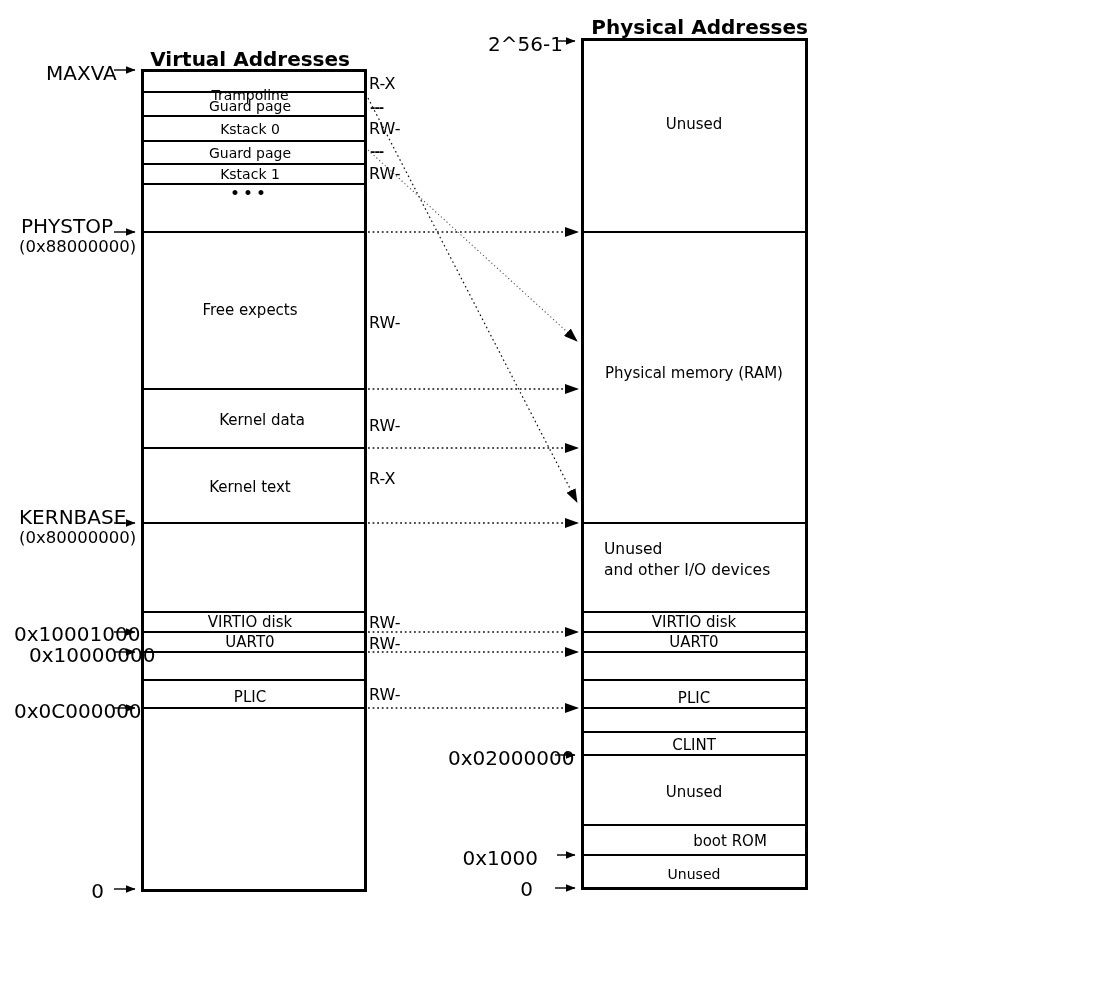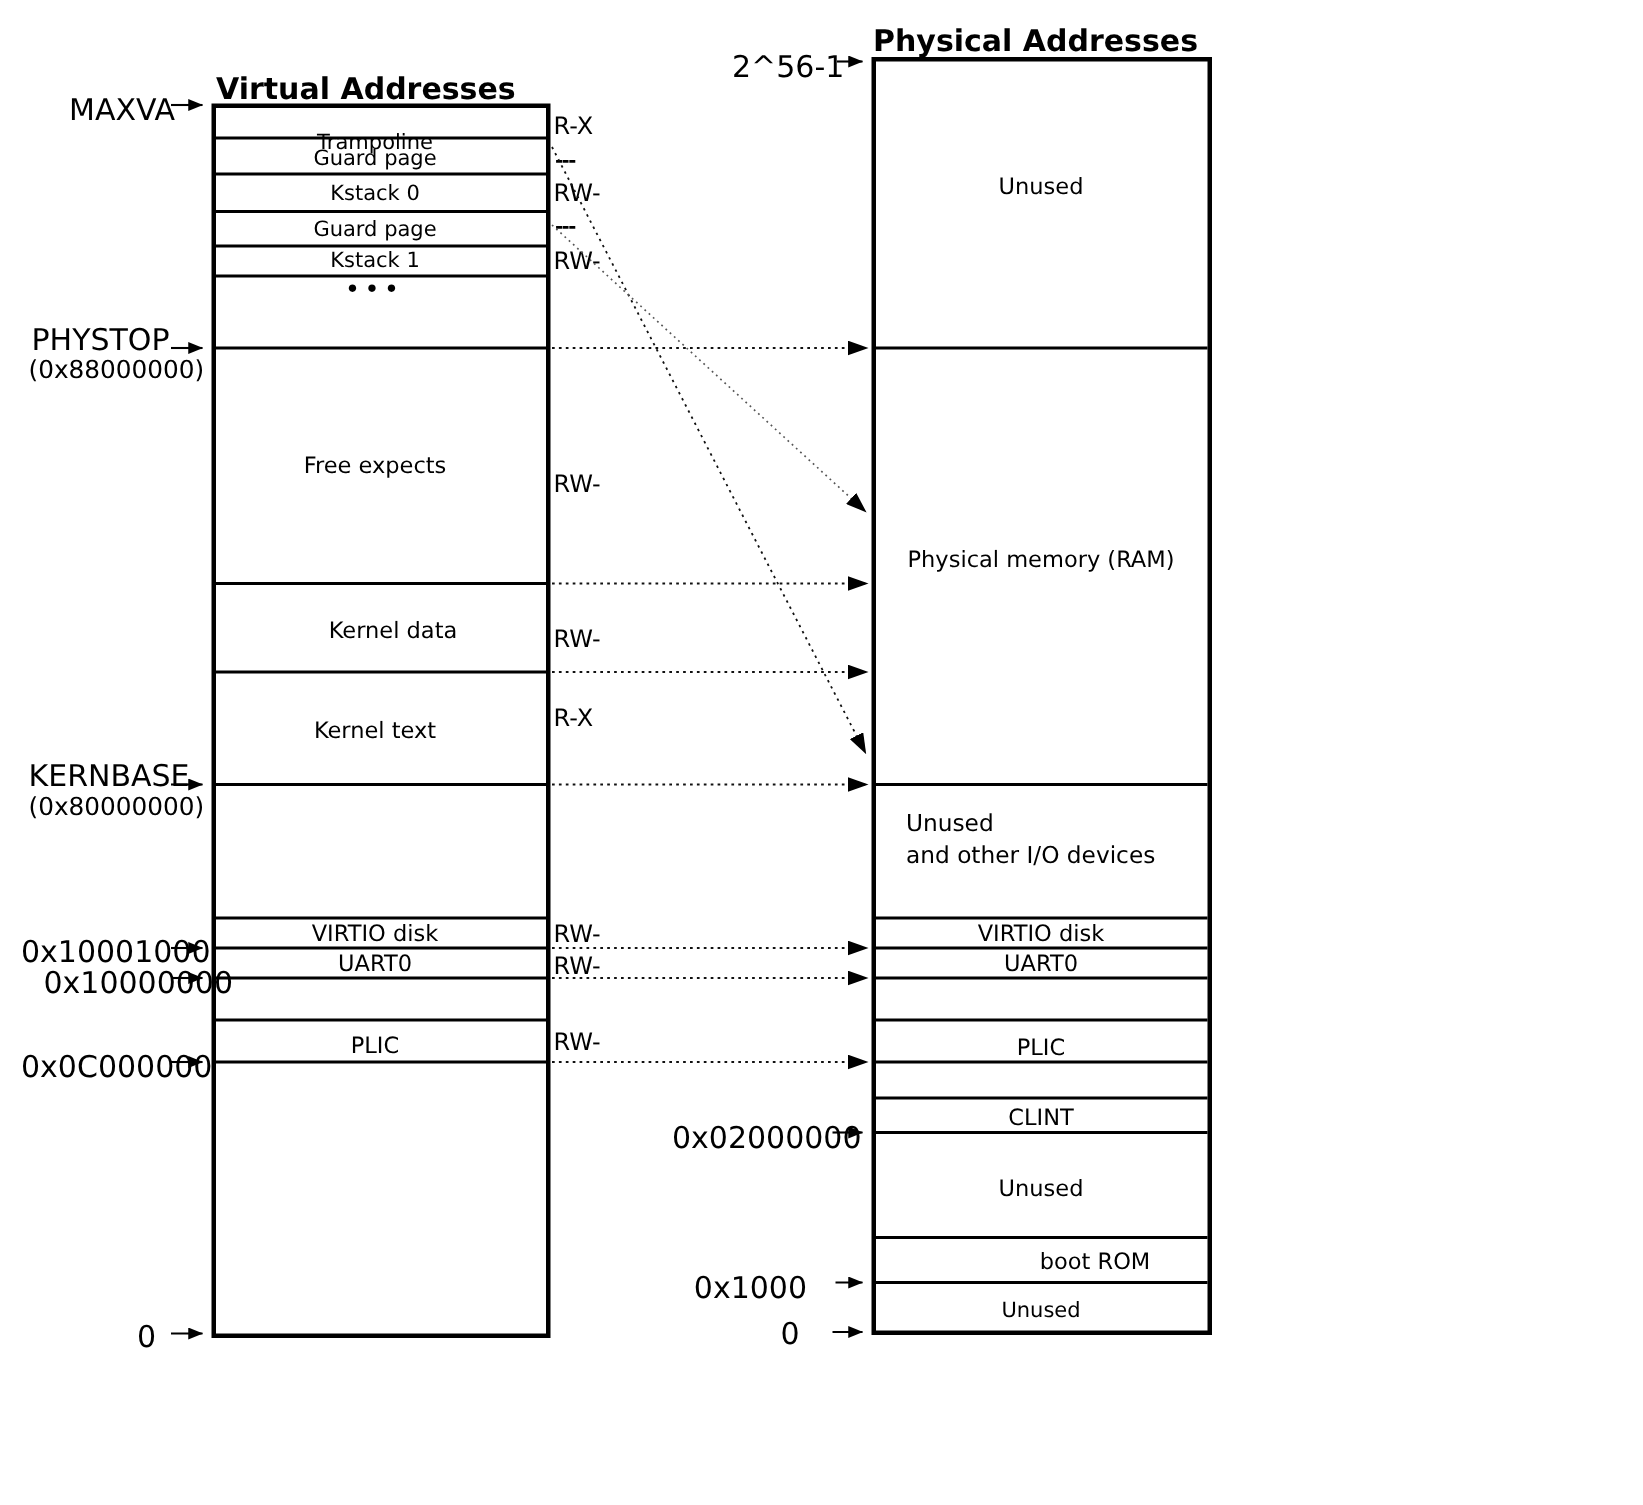--- a/index.html
+++ b/index.html
@@ -1,39 +1,39 @@
 <!DOCTYPE html>
 <html><head>
 <meta charset="utf-8">
 <style>
   html,body{margin:0;padding:0;background:#ffffff;}
   #stage{position:relative;width:1095px;height:1003px;background:#ffffff;overflow:hidden;
          font-family:"DejaVu Sans",sans-serif;color:#000;}
-  .title{position:absolute;font-weight:bold;font-size:20px;text-align:left;white-space:nowrap;}
+  .title{position:absolute;font-weight:bold;font-size:20px;text-align:right;white-space:nowrap;}
   .box{position:absolute;border:3px solid #000;box-sizing:border-box;background:transparent;}
   .hline{position:absolute;height:2px;background:#000;}
   .seg{position:absolute;font-size:15px;text-align:center;white-space:nowrap;}
   .seg.sm{font-size:14px;}
   .segl{position:absolute;font-size:15.5px;text-align:left;line-height:21px;white-space:nowrap;}
   .segdots{position:absolute;font-size:14px;font-weight:bold;letter-spacing:4px;text-align:center;}
   .addr{position:absolute;font-size:20px;white-space:nowrap;}
   .addr2{position:absolute;font-size:16.5px;white-space:nowrap;}
   .perm{position:absolute;font-size:16px;white-space:nowrap;}
   .permdash{position:absolute;font-size:13px;font-weight:bold;letter-spacing:-1px;white-space:nowrap;}
   .caption{position:absolute;font-family:"Liberation Serif",serif;font-size:22.5px;line-height:31px;
            text-align:justify;color:#000;}
   .caption .code{font-family:"DejaVu Sans",sans-serif;font-size:20.5px;}
   svg{position:absolute;left:0;top:0;pointer-events:none;}
 </style>
 </head>
 <body>
 
 <div id="stage">
 
-  <div class="title" style="left:144px;top:47px;width:224px">Virtual Addresses</div>
+  <div class="title" style="left:126px;top:47px;width:224px">Virtual Addresses</div>
   <div class="title" style="left:582px;top:15px;width:226px">Physical Addresses</div>
 
   <div class="box" style="left:141px;top:69px;width:226px;height:823px"></div>
 
   <div class="hline" style="left:144px;width:220px;top:91px"></div>
   <div class="hline" style="left:144px;width:220px;top:115px"></div>
   <div class="hline" style="left:144px;width:220px;top:140px"></div>
   <div class="hline" style="left:144px;width:220px;top:163px"></div>
   <div class="hline" style="left:144px;width:220px;top:183px"></div>
   <div class="hline" style="left:144px;width:220px;top:231px"></div>

